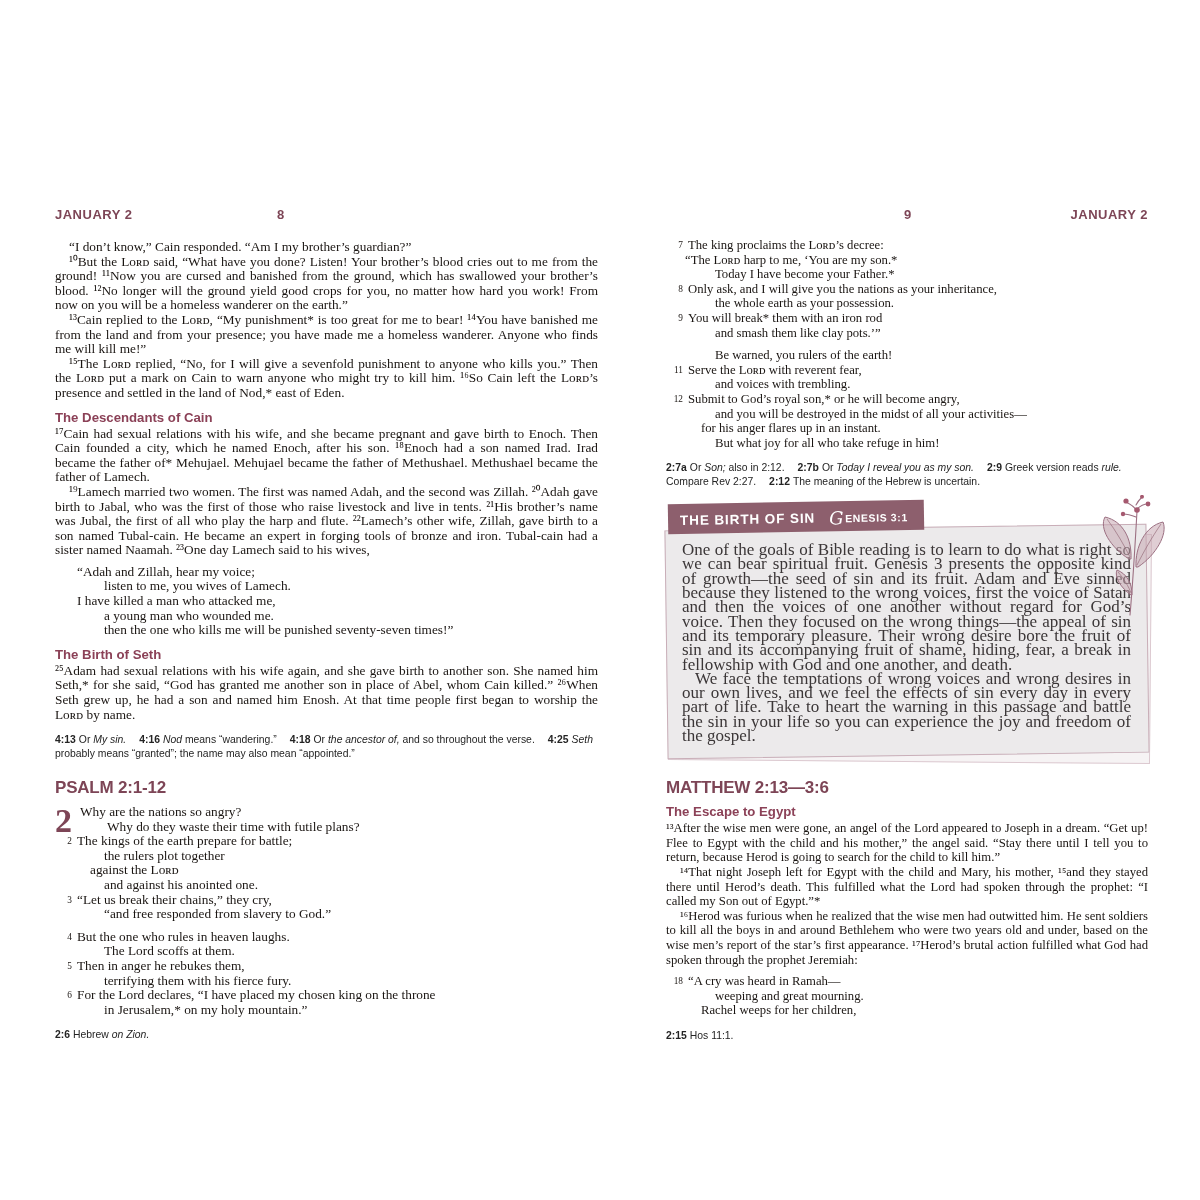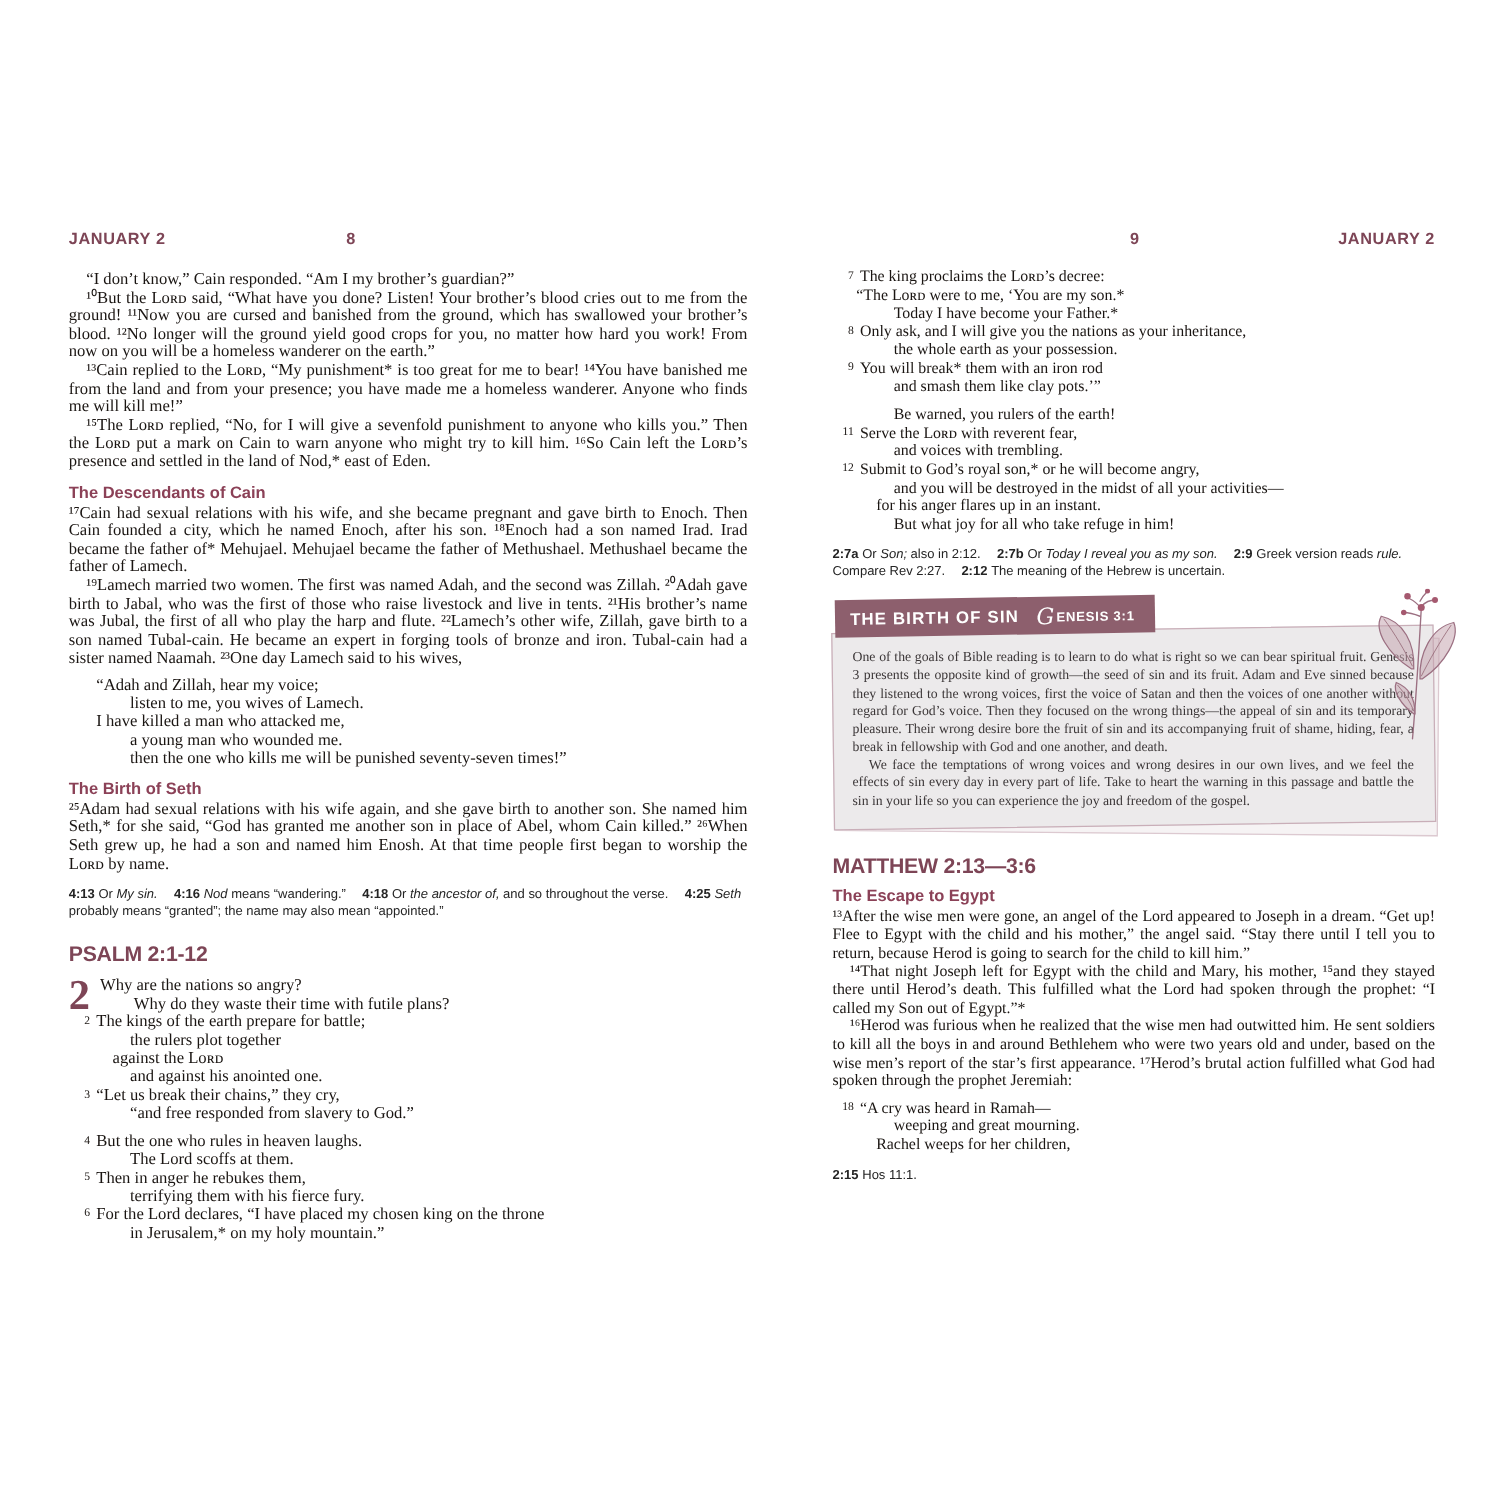--- a/index.html
+++ b/index.html
@@ -1,19 +1,19 @@
 <!DOCTYPE html>
 <html><head>
 <meta charset="utf-8">
 <title>Bible Spread</title>
 <style>
   html,body{margin:0;padding:0;background:#ffffff;}
   #canvas{position:relative;width:1200px;height:1200px;background:#ffffff;overflow:hidden;
           font-family:"Liberation Serif",serif;color:#1a1512;}
-  .col{position:absolute;top:183px;}
+  .col{position:absolute;top:207px;}
   #col-left{left:55px;width:543px;}
   #col-right{left:666px;width:482px;}
   
   .runhead{position:relative;height:16px;font-family:"Liberation Sans",sans-serif;
            font-weight:700;font-size:13px;letter-spacing:.5px;color:#7d4556;font-stretch:condensed;}
   .runhead .date-left{position:absolute;left:0;top:0;}
   .runhead .date-right{position:absolute;right:0;top:0;}
   .runhead .pnum-left{position:absolute;left:222px;top:0;}
   .runhead .pnum-right{position:absolute;left:238px;top:0;}
   
@@ -57,21 +57,21 @@
                letter-spacing:.9px;font-stretch:condensed;}
   .badge-ref{margin-left:14px;font-family:"Liberation Sans",sans-serif;font-weight:700;
              font-size:10.5px;letter-spacing:.6px;}
   .gscript{font-family:"DejaVu Serif",serif;font-style:italic;font-weight:400;font-size:18px;
            position:relative;top:2px;margin-right:1px;}
   .devo-box{position:relative;z-index:1;padding:16px 17px 13px 16px;}
   .devo-box::before{content:"";position:absolute;inset:0;background:#eceaeb;
                     border:1px solid #c9aeb8;transform:rotate(-0.8deg);z-index:-1;}
   .devo-box::after{content:"";position:absolute;inset:5px -3px -6px 3px;background:#f6f3f4;
                    border:1px solid #dcc9d0;transform:rotate(0.5deg);z-index:-2;}
-  .dp{margin:0;font-size:11px;line-height:14.3px;text-align:justify;color:#3b3637;}
+  .dp{margin:0;font-size:17px;line-height:14.3px;text-align:justify;color:#3b3637;}
   .dp.pi{text-indent:13px;}
   
   .leaf{position:absolute;left:424px;top:288px;width:84px;height:122px;z-index:4;pointer-events:none;}
 </style>
 </head>
 <body>
 
 <div id="canvas">
 
   <div class="col" id="col-left">
@@ -139,34 +139,37 @@
       <div class="poetry stanza2" style="margin-top:8px">
 
       <div class="pline l0"><span class="vnum">4</span><span>But the one who rules in heaven laughs.</span></div>
           <div class="pline l1"><span class="vnum"></span><span>The Lord scoffs at them.</span></div>
           <div class="pline l0"><span class="vnum">5</span><span>Then in anger he rebukes them,</span></div>
           <div class="pline l1"><span class="vnum"></span><span>terrifying them with his fierce fury.</span></div>
           <div class="pline l0"><span class="vnum">6</span><span>For the Lord declares, “I have placed my chosen king on the throne</span></div>
           <div class="pline l1"><span class="vnum"></span><span>in Jerusalem,* on my holy mountain.”</span></div>
         </div>
 
+      <div class="fnblock">
+        
+      <span class="fn"><span class="fn-ref">2:6</span><span>Hebrew </span><i>on Zion.</i><span></span></span></div>
     </div>
   </div>
 
   <div class="col" id="col-right">
     <div class="runhead">
       <span class="pnum-right">9</span>
       <span class="date-right">JANUARY 2</span>
     </div>
 
     <div class="flow-right">
       <div class="poetry">
 
       <div class="pline l0"><span class="vnum">7</span><span>The king proclaims the Lᴏʀᴅ’s decree:</span></div>
-          <div class="pline lq"><span class="vnum"></span><span>“The Lᴏʀᴅ were to me, ‘You are my son.*</span></div>
+          <div class="pline lq"><span class="vnum"></span><span>“The Lᴏʀᴅ harp to me, ‘You are my son.*</span></div>
           <div class="pline l1"><span class="vnum"></span><span>Today I have become your Father.*</span></div>
           <div class="pline l0"><span class="vnum">8</span><span>Only ask, and I will give you the nations as your inheritance,</span></div>
           <div class="pline l1"><span class="vnum"></span><span>the whole earth as your possession.</span></div>
           <div class="pline l0"><span class="vnum">9</span><span>You will break* them with an iron rod</span></div>
           <div class="pline l1"><span class="vnum"></span><span>and smash them like clay pots.’”</span></div>
         </div>
       <div class="poetry stanza2">
 
           <div class="pline l1"><span class="vnum"></span><span>Be warned, you rulers of the earth!</span></div>
           <div class="pline l0"><span class="vnum">11</span><span>Serve the Lᴏʀᴅ with reverent fear,</span></div>

